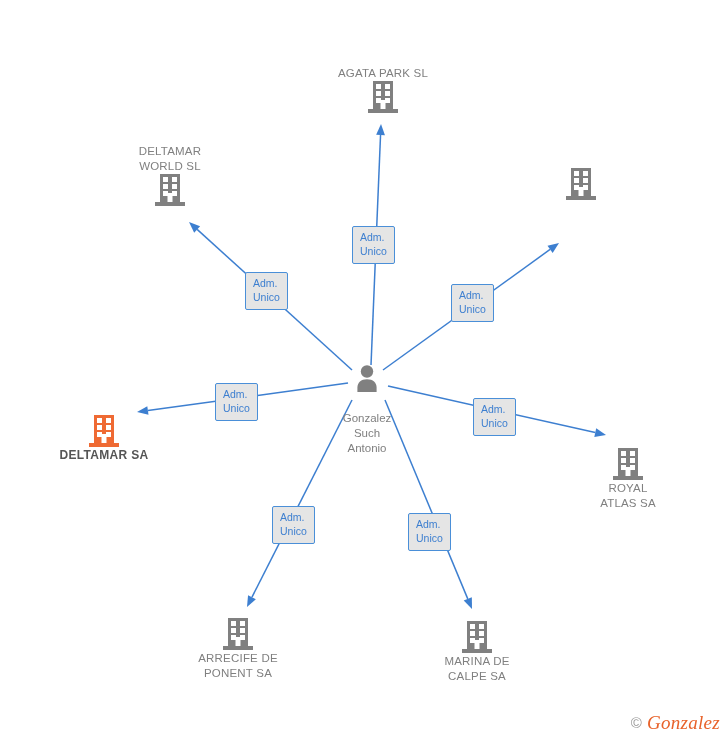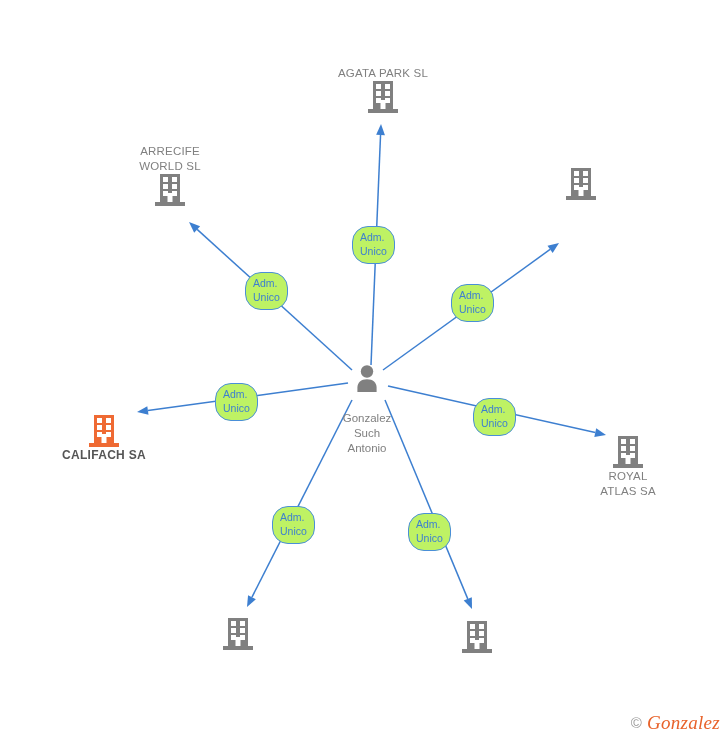--- a/index.html
+++ b/index.html
@@ -12,22 +12,22 @@
   .node .glyph{display:block;line-height:0;}
   .node .nlabel{display:block;font-size:11.5px;line-height:14.5px;
                 color:#808080;letter-spacing:.2px;white-space:pre-line;}
   .node.highlight .nlabel{color:#555555;font-weight:bold;font-size:12px;
                 letter-spacing:.3px;}
 
   .person{position:absolute;width:140px;text-align:center;}
   .person .plabel{display:block;font-size:11.5px;line-height:15px;
                 color:#808080;white-space:pre-line;margin-top:15px;}
 
-  .edgelabel{position:absolute;background:#bef264;border:1.4px solid #4a8fd8;
-             border-radius:16px;color:#3d7fd0;font-size:10.5px;line-height:13.5px;
+  .edgelabel{position:absolute;background:#e5e5e5;border:1.4px solid #4a8fd8;
+             border-radius:2px;color:#3d7fd0;font-size:10.5px;line-height:13.5px;
              padding:4px 7px 5px 7px;text-align:left;white-space:pre-line;
              box-sizing:border-box;}
 
   #watermark{position:absolute;right:8px;bottom:8px;display:flex;
              align-items:center;gap:5px;}
   #watermark .copy{color:#9a9a9a;font-size:15px;line-height:15px;}
   #watermark .brand{color:#e8622a;font-size:19px;line-height:19px;
              font-family:"Liberation Serif","DejaVu Serif",serif;
              font-style:italic;letter-spacing:.3px;}
 </style>
@@ -76,21 +76,21 @@
             <rect x="8" y="4" width="5" height="5" fill="#ffffff"></rect>
             <rect x="17" y="4" width="5" height="5" fill="#ffffff"></rect>
             <rect x="8" y="11" width="5" height="5" fill="#ffffff"></rect>
             <rect x="17" y="11" width="5" height="5" fill="#ffffff"></rect>
             <rect x="8" y="18" width="5" height="5" fill="#ffffff"></rect>
             <rect x="17" y="18" width="5" height="5" fill="#ffffff"></rect>
             <rect x="12.5" y="20" width="5" height="9" fill="#ffffff"></rect>
           </svg></span>
       </div>
       <div class="node" style="left: 100px; top: 144px;">
-        <span class="nlabel">ARRECIFE
+        <span class="nlabel">DELTAMAR
 WORLD SL</span>
         <span class="glyph"><svg width="30" height="34" viewBox="0 0 30 34" xmlns="http://www.w3.org/2000/svg">
             <rect x="5" y="1" width="20" height="28" fill="#808080"></rect>
             <rect x="0" y="29" width="30" height="4" fill="#808080"></rect>
             <rect x="8" y="4" width="5" height="5" fill="#ffffff"></rect>
             <rect x="17" y="4" width="5" height="5" fill="#ffffff"></rect>
             <rect x="8" y="11" width="5" height="5" fill="#ffffff"></rect>
             <rect x="17" y="11" width="5" height="5" fill="#ffffff"></rect>
             <rect x="8" y="18" width="5" height="5" fill="#ffffff"></rect>
             <rect x="17" y="18" width="5" height="5" fill="#ffffff"></rect>
@@ -115,23 +115,23 @@
             <rect x="5" y="1" width="20" height="28" fill="#ef6a33"></rect>
             <rect x="0" y="29" width="30" height="4" fill="#ef6a33"></rect>
             <rect x="8" y="4" width="5" height="5" fill="#ffffff"></rect>
             <rect x="17" y="4" width="5" height="5" fill="#ffffff"></rect>
             <rect x="8" y="11" width="5" height="5" fill="#ffffff"></rect>
             <rect x="17" y="11" width="5" height="5" fill="#ffffff"></rect>
             <rect x="8" y="18" width="5" height="5" fill="#ffffff"></rect>
             <rect x="17" y="18" width="5" height="5" fill="#ffffff"></rect>
             <rect x="12.5" y="20" width="5" height="9" fill="#ffffff"></rect>
           </svg></span>
-        <span class="nlabel">CALIFACH SA</span>
-      </div>
-      <div class="node" style="left: 558px; top: 435px;">
+        <span class="nlabel">DELTAMAR SA</span>
+      </div>
+      <div class="node" style="left: 558px; top: 447px;">
         <span class="glyph"><svg width="30" height="34" viewBox="0 0 30 34" xmlns="http://www.w3.org/2000/svg">
             <rect x="5" y="1" width="20" height="28" fill="#808080"></rect>
             <rect x="0" y="29" width="30" height="4" fill="#808080"></rect>
             <rect x="8" y="4" width="5" height="5" fill="#ffffff"></rect>
             <rect x="17" y="4" width="5" height="5" fill="#ffffff"></rect>
             <rect x="8" y="11" width="5" height="5" fill="#ffffff"></rect>
             <rect x="17" y="11" width="5" height="5" fill="#ffffff"></rect>
             <rect x="8" y="18" width="5" height="5" fill="#ffffff"></rect>
             <rect x="17" y="18" width="5" height="5" fill="#ffffff"></rect>
             <rect x="12.5" y="20" width="5" height="9" fill="#ffffff"></rect>
@@ -144,33 +144,37 @@
             <rect x="5" y="1" width="20" height="28" fill="#808080"></rect>
             <rect x="0" y="29" width="30" height="4" fill="#808080"></rect>
             <rect x="8" y="4" width="5" height="5" fill="#ffffff"></rect>
             <rect x="17" y="4" width="5" height="5" fill="#ffffff"></rect>
             <rect x="8" y="11" width="5" height="5" fill="#ffffff"></rect>
             <rect x="17" y="11" width="5" height="5" fill="#ffffff"></rect>
             <rect x="8" y="18" width="5" height="5" fill="#ffffff"></rect>
             <rect x="17" y="18" width="5" height="5" fill="#ffffff"></rect>
             <rect x="12.5" y="20" width="5" height="9" fill="#ffffff"></rect>
           </svg></span>
+        <span class="nlabel">ARRECIFE DE
+PONENT SA</span>
       </div>
       <div class="node" style="left: 407px; top: 620px;">
         <span class="glyph"><svg width="30" height="34" viewBox="0 0 30 34" xmlns="http://www.w3.org/2000/svg">
             <rect x="5" y="1" width="20" height="28" fill="#808080"></rect>
             <rect x="0" y="29" width="30" height="4" fill="#808080"></rect>
             <rect x="8" y="4" width="5" height="5" fill="#ffffff"></rect>
             <rect x="17" y="4" width="5" height="5" fill="#ffffff"></rect>
             <rect x="8" y="11" width="5" height="5" fill="#ffffff"></rect>
             <rect x="17" y="11" width="5" height="5" fill="#ffffff"></rect>
             <rect x="8" y="18" width="5" height="5" fill="#ffffff"></rect>
             <rect x="17" y="18" width="5" height="5" fill="#ffffff"></rect>
             <rect x="12.5" y="20" width="5" height="9" fill="#ffffff"></rect>
           </svg></span>
+        <span class="nlabel">MARINA DE
+CALPE SA</span>
       </div>
       <div class="person" style="left: 297px; top: 364px;"><span class="glyph"><svg width="26" height="28" viewBox="0 0 26 28" xmlns="http://www.w3.org/2000/svg">
             <circle cx="13" cy="7.5" r="6.2" fill="#808080"></circle>
             <path d="M13 15.2c-6 0-9.6 3.4-9.6 8.2V28h19.2v-4.6c0-4.8-3.6-8.2-9.6-8.2z" fill="#808080"></path>
           </svg></span><span class="plabel">Gonzalez
 Such
 Antonio</span></div>
     </div>
 
   <div id="edgelabels">

